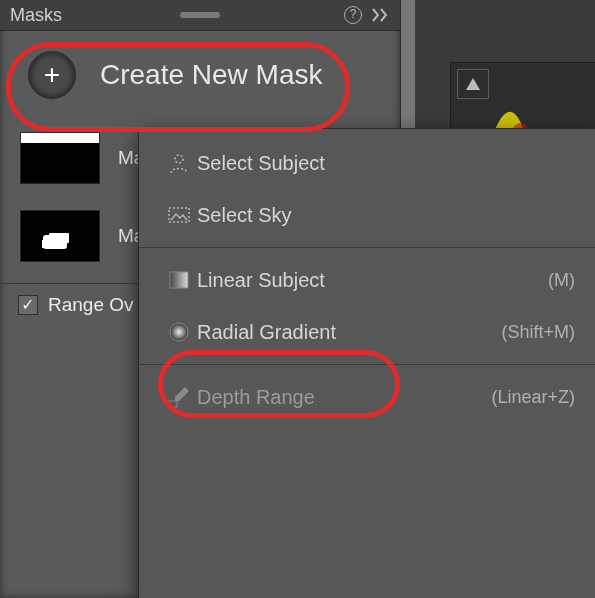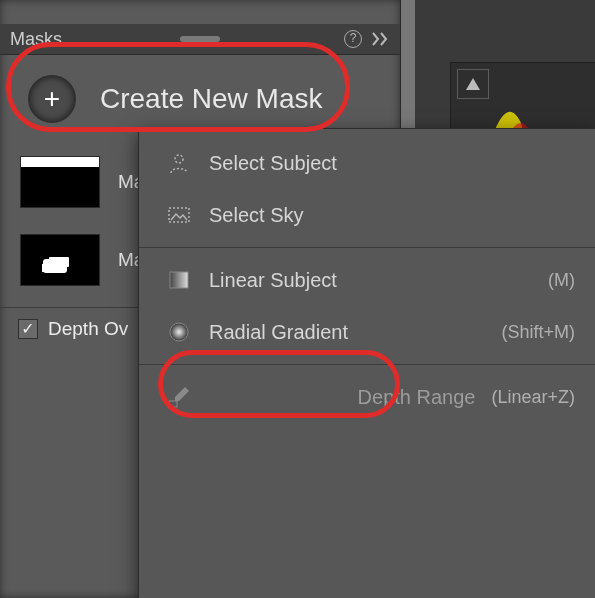--- a/index.html
+++ b/index.html
@@ -31,21 +31,20 @@
     box-shadow: 0 0 8px rgba(0,0,0,0.5) inset;
   }
   .panel-header {
     height: 30px;
     background: #3f3f3f;
     display: flex;
     align-items: center;
     padding: 0 10px;
     border-bottom: 1px solid #2a2a2a;
     position: relative;
-    margin-top: 24px;
   }
   .panel-title {
     color: #cfcfcf;
     font-size: 18px;
   }
   .panel-grip {
     position: absolute;
     left: 50%;
     transform: translateX(-50%);
     top: 12px;
@@ -208,23 +207,23 @@
     padding-top: 8px;
     overflow: hidden;
   }
   .menu-item {
     display: flex;
     align-items: center;
     height: 52px;
     padding: 0 20px 0 26px;
     color: #d6d6d6;
     font-size: 20px;
-    gap: 16px;
-  }
-  .menu-item.disabled { color: #9c9c9c; text-align: right; }
+    gap: 4px;
+  }
+  .menu-item.disabled { color: #9c9c9c; }
   .menu-icon {
     width: 28px;
     height: 28px;
     display: inline-flex;
     align-items: center;
     justify-content: center;
     color: #b7b7b7;
     flex: 0 0 28px;
   }
   .menu-label { flex: 1 1 auto; }
@@ -294,21 +293,21 @@
     <div class="mask-row">
       <div class="mask-thumb">
           <div class="blob"></div>
         </div>
       <span class="mask-label">Ma</span>
     </div>
 
     <div class="divider"></div>
     <div class="show-overlay-row">
       <span class="checkbox">✓</span>
-      <span>Depth Ov</span>
+      <span>Range Ov</span>
     </div>
   </div>
 
   <div class="histogram-area">
     <div class="histogram-box">
       <svg class="hist-svg" width="160" height="156" viewBox="0 0 160 156">
         <path d="M20 156 C 40 60, 55 30, 70 60 C 85 120, 100 156, 100 156 Z" fill="#e8d800" opacity="0.85"></path>
         <path d="M30 156 C 50 80, 65 40, 80 70 C 95 120, 110 156, 110 156 Z" fill="#d11" opacity="0.6"></path>
         <path d="M60 156 C 80 100, 95 60, 115 90 C 135 130, 150 156, 150 156 Z" fill="#0bd" opacity="0.65"></path>
       </svg>

